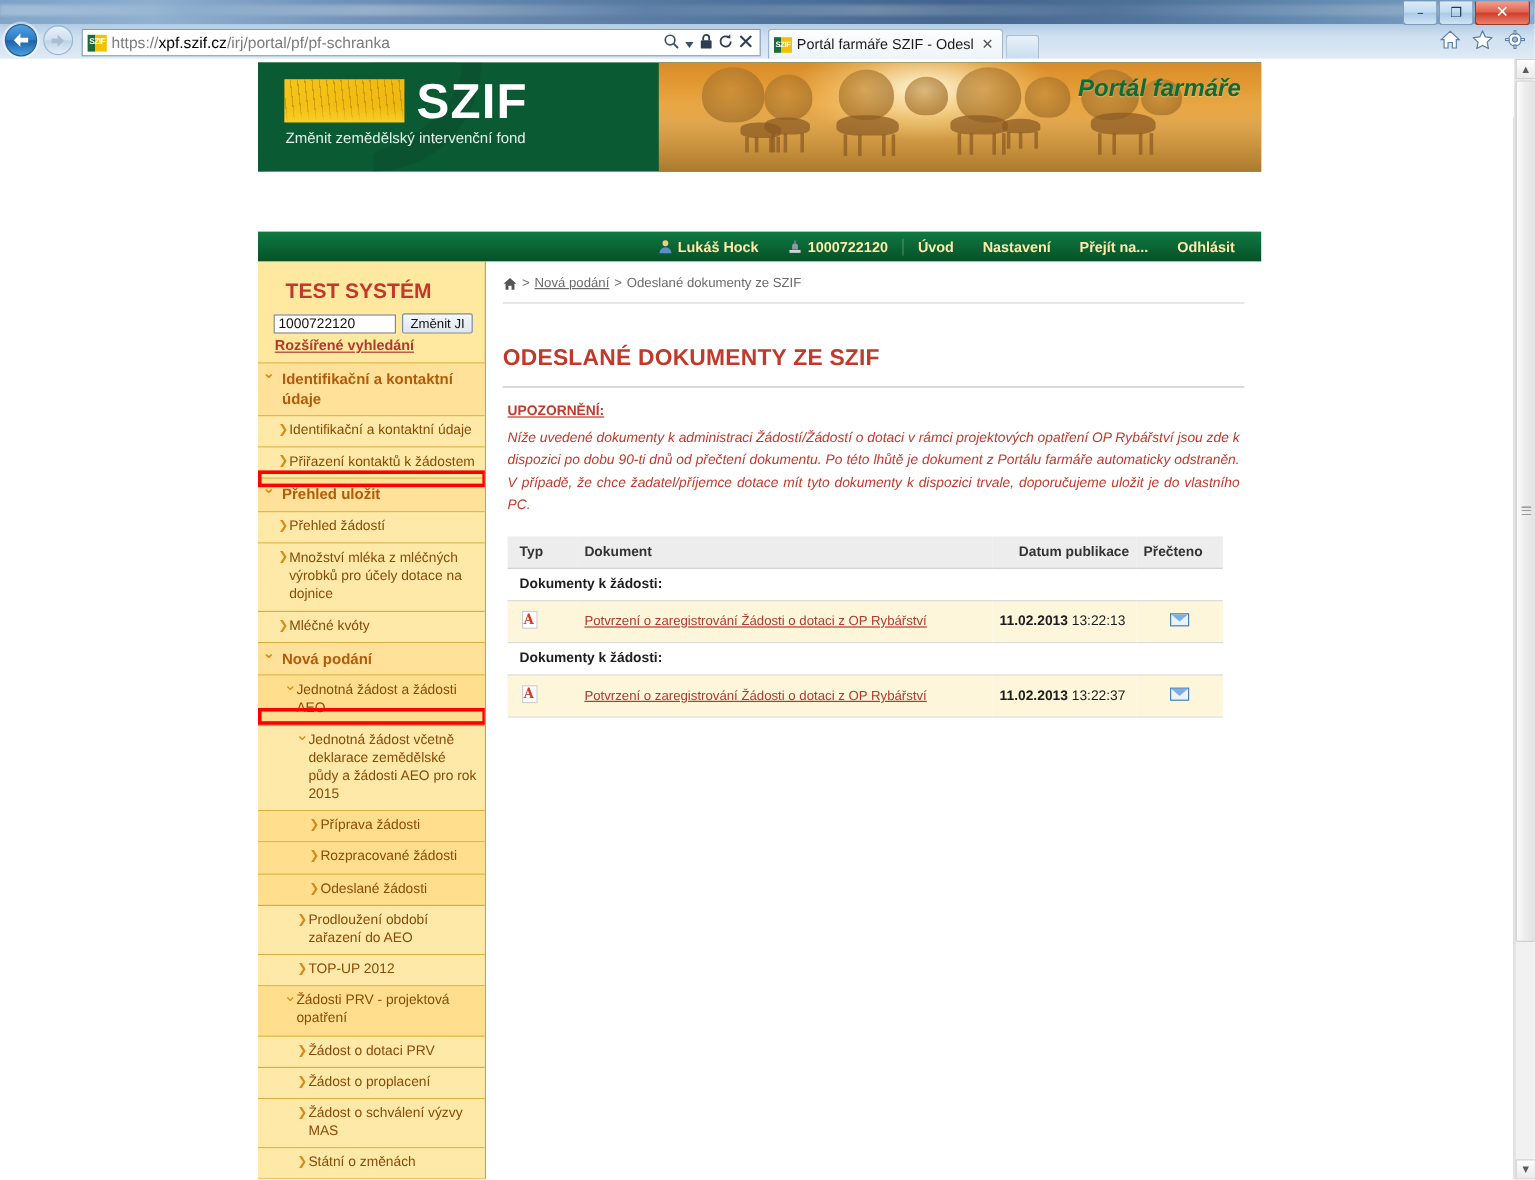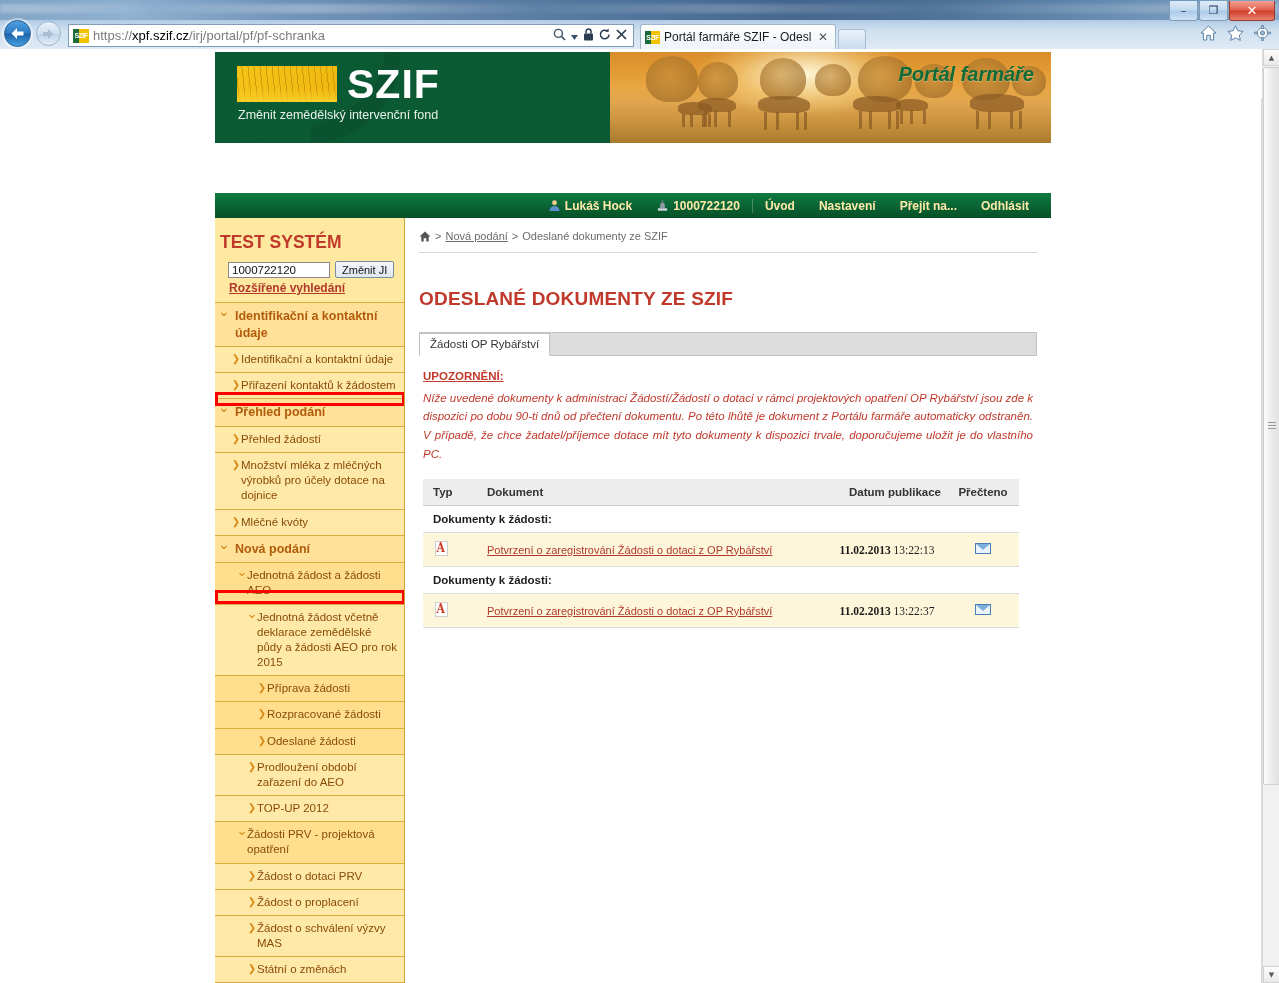--- a/index.html
+++ b/index.html
@@ -110,21 +110,21 @@
   #page {
     position:absolute; left:0; top:0; width:1262px; height:934px; background:#fff;
   }
 
   
   #site-header {
     position:absolute; left:215px; top:3px; width:836px; height:91px;
     background:#0a5a33; overflow:hidden;
   }
   #header-photo {
-    position:absolute; right:0; top:0; width:441px; height:91px;
+    position:absolute; right:0; top:0; width:502px; height:91px;
     background:
       radial-gradient(ellipse 150px 60px at 44% 24%, rgba(255,252,225,.95) 0%, rgba(255,236,170,.35) 45%, rgba(255,225,150,0) 72%),
       linear-gradient(to bottom, #d98c2a 0%, #e39b34 22%, #e9a744 40%, #e0a64e 55%, #cf9742 72%, #bb8736 88%, #a87a2f 100%);
   }
   .cow { position:absolute; background:#8a5a22; opacity:.72; border-radius:42% 48% 32% 36%; }
   .cowleg { position:absolute; background:#8a5a22; opacity:.72; width:3px; }
   .tree {
     position:absolute; border-radius:50% 50% 44% 44%;
     background:radial-gradient(circle at 45% 40%, rgba(190,135,55,.55), rgba(150,100,35,.75));
   }
@@ -183,21 +183,21 @@
   .usr-ico { width:13px; height:13px; flex:none; }
 
   
   #sidebar {
     position:absolute; left:215px; top:169px; width:190px; height:765px;
     background:#ffe9a0;
     border-right:1px solid #c8a63c;
     overflow:hidden;
   }
   #test-system {
-    color:#c0392b; font-size:17.5px; font-weight:bold; padding:14px 0 6px 5px;
+    color:#c0392b; font-size:17.5px; font-weight:bold; padding:14px 0 6px 23px;
     font-family:"Liberation Sans", sans-serif;
   }
   #ji-row { padding:2px 0 0 13px; display:flex; align-items:center; gap:5px; }
   #ji-input {
     width:102px; height:16px; border:1px solid #888; background:#fff;
     font-size:11.5px; padding:0 3px; color:#111;
     font-family:"Liberation Sans", sans-serif;
   }
   #ji-button {
     height:17px; padding:0 6px; font-size:11px; color:#111;
@@ -272,32 +272,32 @@
 
   #doc-table { margin:16px 4px 0 4px; width:596px; border-collapse:collapse; }
   #doc-table th {
     background:#ededed; font-size:11.5px; color:#333; font-weight:bold;
     text-align:left; padding:7px 6px; border-bottom:1px solid #c9c9c9;
     font-family:"Liberation Sans", sans-serif;
   }
   #doc-table th.c-typ { width:58px; padding-left:10px; }
   #doc-table th.c-dok { }
   #doc-table th.c-dat { text-align:right; width:120px; }
-  #doc-table th.c-pre { text-align:center; width:72px; }
+  #doc-table th.c-pre { text-align:left; width:72px; }
   .grp-row td {
     background:#fff; font-size:11.5px; font-weight:bold; color:#1d1d1d;
     padding:7px 10px; border-bottom:1px solid #dcdcdc;
     font-family:"Liberation Sans", sans-serif;
   }
   .doc-row td {
     background:#fdf6da; padding:8px 6px; border-bottom:1px solid #dcdcdc;
     font-size:11.5px; font-family:"Liberation Sans", sans-serif; color:#1d1d1d;
   }
   .doc-row td.c-typ { padding-left:12px; }
-  .doc-row td.c-dat { text-align:center; white-space:nowrap;font-family:Liberation Serif, serif; }
+  .doc-row td.c-dat { text-align:left; white-space:nowrap; }
   .doc-row td.c-dat b { font-weight:bold; }
   .doc-row td.c-pre { text-align:center; }
   .doc-row a {
     color:#b03a2e; text-decoration:underline; font-size:11px;
   }
   .pdficon { display:inline-block; width:13px; height:15px; position:relative; }
   .pdficon:before{
     content:""; position:absolute; inset:0; background:#fff; border:1px solid #cfcfcf;
   }
   .pdficon:after{
@@ -522,21 +522,21 @@
           <a class="mi l1" href="#" style="text-decoration: none;">
             <span class="arw">❯</span>
             <span class="lbl">Identifikační a kontaktní údaje</span>
           </a>
           <a class="mi l1" href="#" style="text-decoration: none;">
             <span class="arw">❯</span>
             <span class="lbl">Přiřazení kontaktů k žádostem</span>
           </a>
           <a class="mi l0 chev" href="#" style="text-decoration: none;">
             <span class="arw" style="font-size: 13px; top: 0px;">⌄</span>
-            <span class="lbl">Přehled podání</span>
+            <span class="lbl">Přehled uložit</span>
           </a>
           <a class="mi l1" href="#" style="text-decoration: none;">
             <span class="arw">❯</span>
             <span class="lbl">Přehled žádostí</span>
           </a>
           <a class="mi l1" href="#" style="text-decoration: none;">
             <span class="arw">❯</span>
             <span class="lbl">Množství mléka z mléčných výrobků pro účely dotace na dojnice</span>
           </a>
           <a class="mi l1" href="#" style="text-decoration: none;">
@@ -607,23 +607,20 @@
           </svg>
         <span>&gt;</span>
         <a href="#">Nová podání</a>
         <span>&gt;</span>
         <span>Odeslané dokumenty ze SZIF</span>
       </div>
       <div id="bc-rule"></div>
 
       <h1 id="page-title">ODESLANÉ DOKUMENTY ZE SZIF</h1>
 
-      <div id="tabstrip">
-        <div id="tab-active">Žádosti OP Rybářství</div>
-      </div>
 
       <div id="tabpanel">
         <div id="warn-title">UPOZORNĚNÍ:</div>
         <div id="warn-body">Níže uvedené dokumenty k administraci Žádostí/Žádostí o dotaci v rámci projektových opatření OP Rybářství jsou zde k dispozici po dobu 90-ti dnů od přečtení dokumentu. Po této lhůtě je dokument z Portálu farmáře automaticky odstraněn. V případě, že chce žadatel/příjemce dotace mít tyto dokumenty k dispozici trvale, doporučujeme uložit je do vlastního PC.</div>
 
         <table id="doc-table">
           <thead>
             <tr>
               <th class="c-typ">Typ</th>
               <th class="c-dok">Dokument</th>

